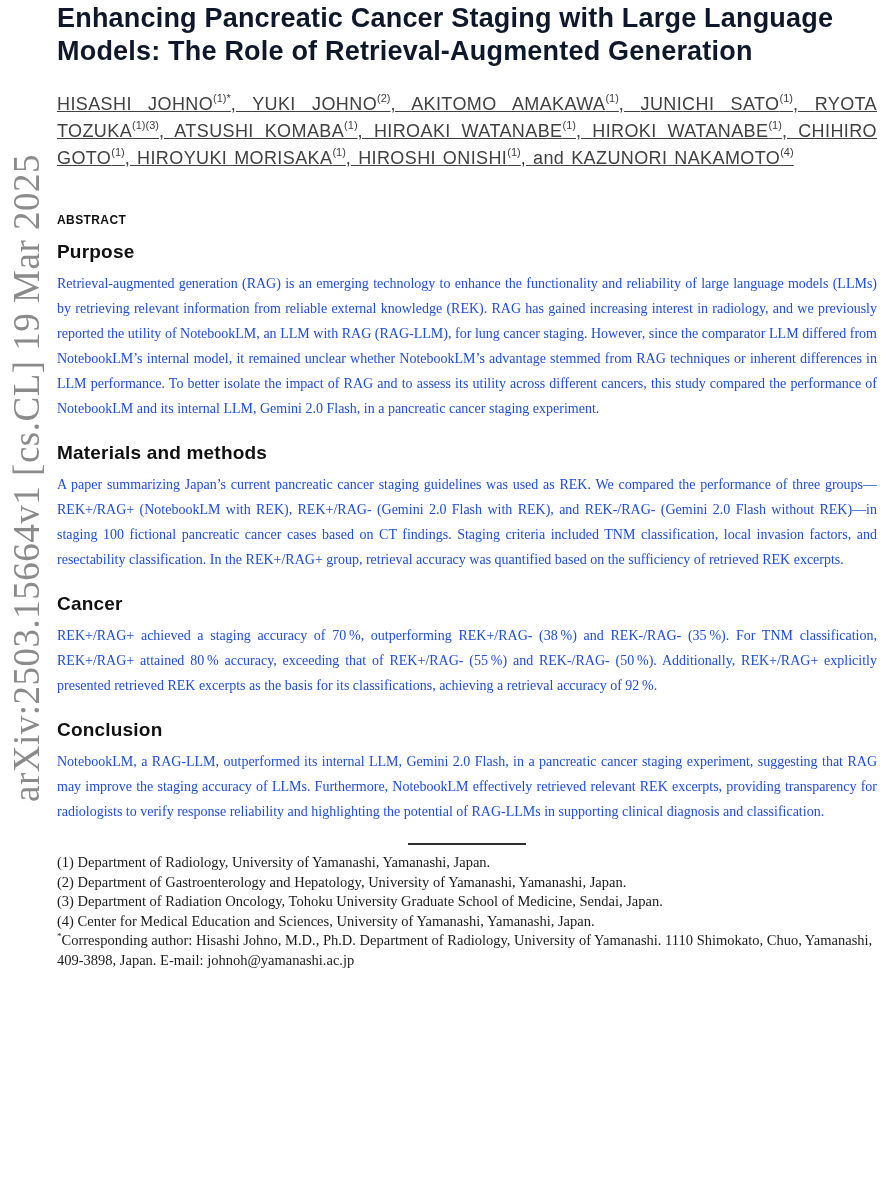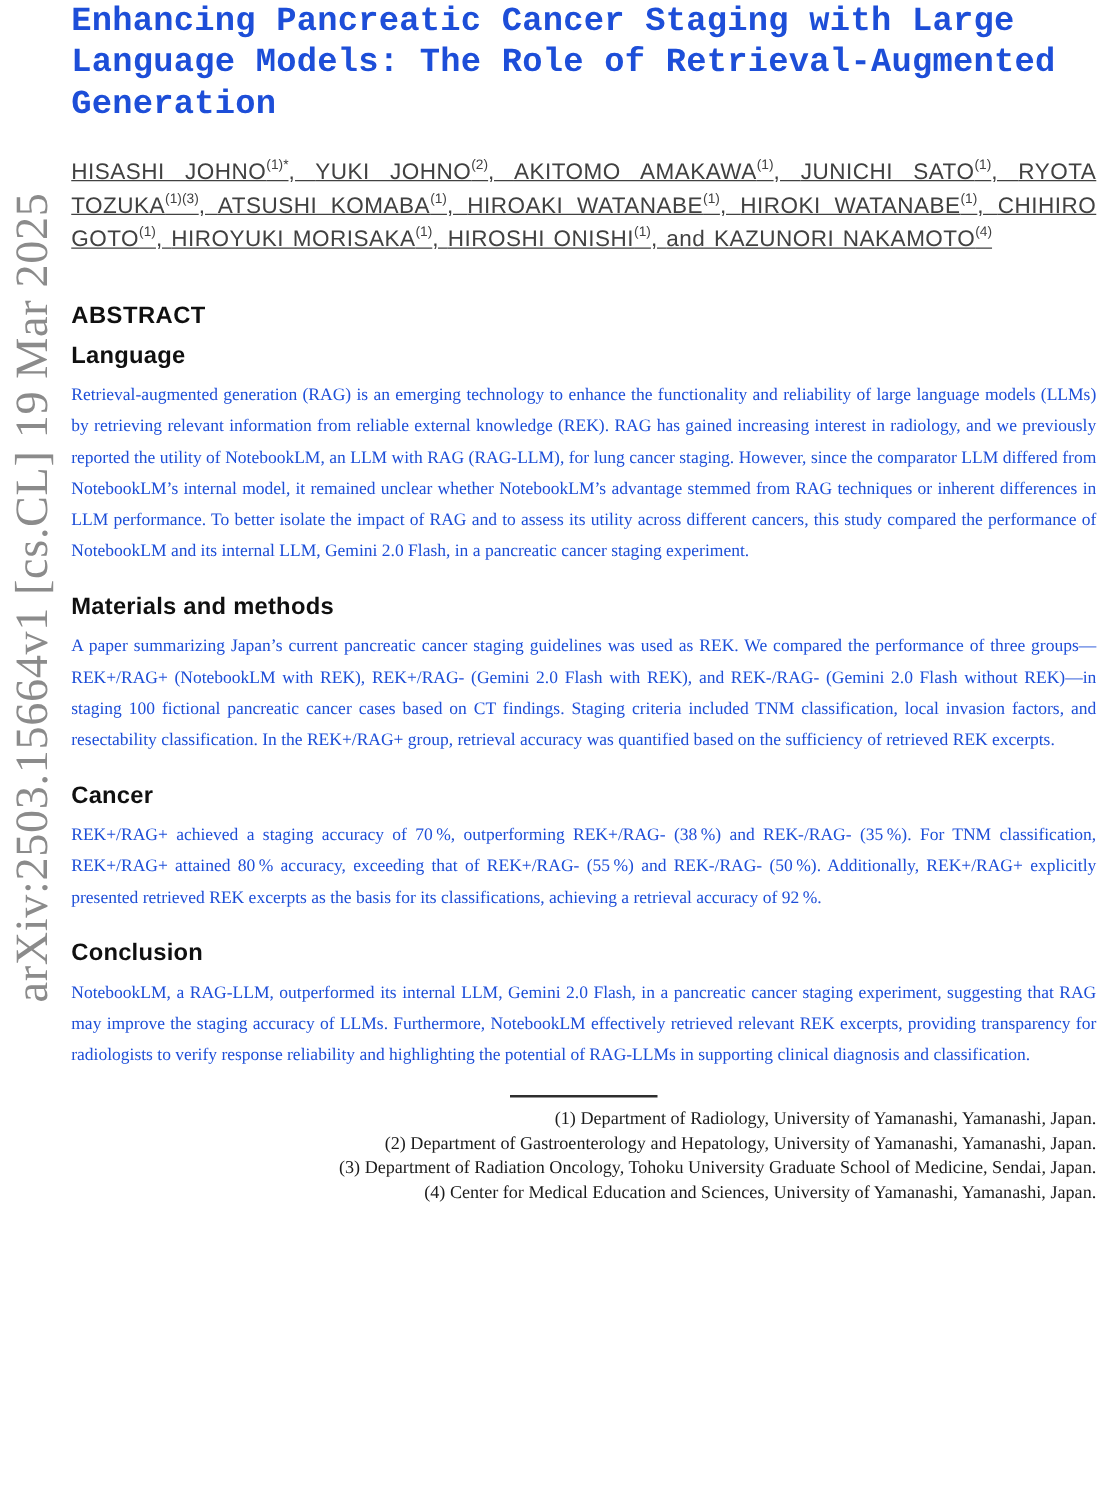--- a/index.html
+++ b/index.html
@@ -27,26 +27,26 @@
   }
   .content {
     position: absolute;
     left: 57px;
     top: 0;
     width: 820px;
   }
   h1.paper-title {
     margin: 2px 0 12px 0;
     max-width: 806px;
-    font-family: Liberation Mono, monospace;
+    font-family: Liberation Sans, sans-serif;
     font-weight: 700;
     font-size: 27px;
     line-height: 33px;
     letter-spacing: 0.2px;
-    color: #1d4ed8;
+    color: #0f172a;
   }
   p.authors {
     margin: 23px 0 0 0;
     font-family: "Liberation Sans", sans-serif;
     font-size: 18px;
     line-height: 27px;
     letter-spacing: 0.4px;
     word-spacing: 1.5px;
     color: #414141;
     text-align: justify;
@@ -57,21 +57,21 @@
     letter-spacing: 0;
     position: relative;
     top: -1px;
     vertical-align: super;
     line-height: 0;
   }
   h2.abstract-label {
     margin: 37px 0 0 0;
     font-family: "Liberation Sans", sans-serif;
     font-weight: 700;
-    font-size: 19px;
+    font-size: 12px;
     line-height: 22px;
     letter-spacing: 0.4px;
     color: #101010;
   }
   section h3.sec-heading {
     margin: 21px 0 0 0;
     font-family: "Liberation Sans", sans-serif;
     font-weight: 700;
     font-size: 19px;
     line-height: 22px;
@@ -90,21 +90,20 @@
     margin-top: 19px;
     width: 118px;
     border: 0;
     border-top: 2px solid #2e2e2e;
   }
   .footnotes {
     margin-top: 5px;
     font-size: 14.5px;
     line-height: 19.5px;
     color: #1b1b1b;
-    text-align: right;
   }
   .footnotes sup.fn-marker {
     font-size: 9px;
     vertical-align: super;
     line-height: 0;
   }
 </style>
 </head>
 <body>
 
@@ -114,21 +113,21 @@
 
   <div class="content">
 
     <h1 class="paper-title">Enhancing Pancreatic Cancer Staging with Large Language Models: The Role of Retrieval-Augmented Generation</h1>
 
     <p class="authors"><span><span>HISASHI JOHNO</span><sup class="asup">(1)*</sup><span>, </span></span><span><span>YUKI JOHNO</span><sup class="asup">(2)</sup><span>, </span></span><span><span>AKITOMO AMAKAWA</span><sup class="asup">(1)</sup><span>, </span></span><span><span>JUNICHI SATO</span><sup class="asup">(1)</sup><span>, </span></span><span><span>RYOTA TOZUKA</span><sup class="asup">(1)(3)</sup><span>, </span></span><span><span>ATSUSHI KOMABA</span><sup class="asup">(1)</sup><span>, </span></span><span><span>HIROAKI WATANABE</span><sup class="asup">(1)</sup><span>, </span></span><span><span>HIROKI WATANABE</span><sup class="asup">(1)</sup><span>, </span></span><span><span>CHIHIRO GOTO</span><sup class="asup">(1)</sup><span>, </span></span><span><span>HIROYUKI MORISAKA</span><sup class="asup">(1)</sup><span>, </span></span><span><span>HIROSHI ONISHI</span><sup class="asup">(1)</sup><span>, </span></span><span><span>and KAZUNORI NAKAMOTO</span><sup class="asup">(4)</sup><span></span></span></p>
 
     <h2 class="abstract-label">ABSTRACT</h2>
 
     <section class="first">
-      <h3 class="sec-heading">Language</h3>
+      <h3 class="sec-heading">Purpose</h3>
       <p class="body">Retrieval-augmented generation (RAG) is an emerging technology to enhance the functionality and reliability of large language models (LLMs) by retrieving relevant information from reliable external knowledge (REK). RAG has gained increasing interest in radiology, and we previously reported the utility of NotebookLM, an LLM with RAG (RAG-LLM), for lung cancer staging. However, since the comparator LLM differed from NotebookLM’s internal model, it remained unclear whether NotebookLM’s advantage stemmed from RAG techniques or inherent differences in LLM performance. To better isolate the impact of RAG and to assess its utility across different cancers, this study compared the performance of NotebookLM and its internal LLM, Gemini 2.0 Flash, in a pancreatic cancer staging experiment.</p>
     </section>
 
     <section>
       <h3 class="sec-heading">Materials and methods</h3>
       <p class="body">A paper summarizing Japan’s current pancreatic cancer staging guidelines was used as REK. We compared the performance of three groups—REK+/RAG+ (NotebookLM with REK), REK+/RAG- (Gemini 2.0 Flash with REK), and REK-/RAG- (Gemini 2.0 Flash without REK)—in staging 100 fictional pancreatic cancer cases based on CT findings. Staging criteria included TNM classification, local invasion factors, and resectability classification. In the REK+/RAG+ group, retrieval accuracy was quantified based on the sufficiency of retrieved REK excerpts.</p>
     </section>
 
     <section>
       <h3 class="sec-heading">Cancer</h3>
@@ -140,16 +139,17 @@
       <p class="body">NotebookLM, a RAG-LLM, outperformed its internal LLM, Gemini 2.0 Flash, in a pancreatic cancer staging experiment, suggesting that RAG may improve the staging accuracy of LLMs. Furthermore, NotebookLM effectively retrieved relevant REK excerpts, providing transparency for radiologists to verify response reliability and highlighting the potential of RAG-LLMs in supporting clinical diagnosis and classification.</p>
     </section>
 
     <hr class="fn-rule">
 
     <div class="footnotes">
         <div class="footnote"><span class="fn-marker">(1)</span><span> Department of Radiology, University of Yamanashi, Yamanashi, Japan.</span></div>
         <div class="footnote"><span class="fn-marker">(2)</span><span> Department of Gastroenterology and Hepatology, University of Yamanashi, Yamanashi, Japan.</span></div>
         <div class="footnote"><span class="fn-marker">(3)</span><span> Department of Radiation Oncology, Tohoku University Graduate School of Medicine, Sendai, Japan.</span></div>
         <div class="footnote"><span class="fn-marker">(4)</span><span> Center for Medical Education and Sciences, University of Yamanashi, Yamanashi, Japan.</span></div>
+        <div class="footnote"><sup class="fn-marker">*</sup><span>Corresponding author: Hisashi Johno, M.D., Ph.D. Department of Radiology, University of Yamanashi. 1110 Shimokato, Chuo, Yamanashi, 409-3898, Japan. E-mail: johnoh@yamanashi.ac.jp</span></div>
       </div>
 
   </div>
 </div>
 
 </body></html>

